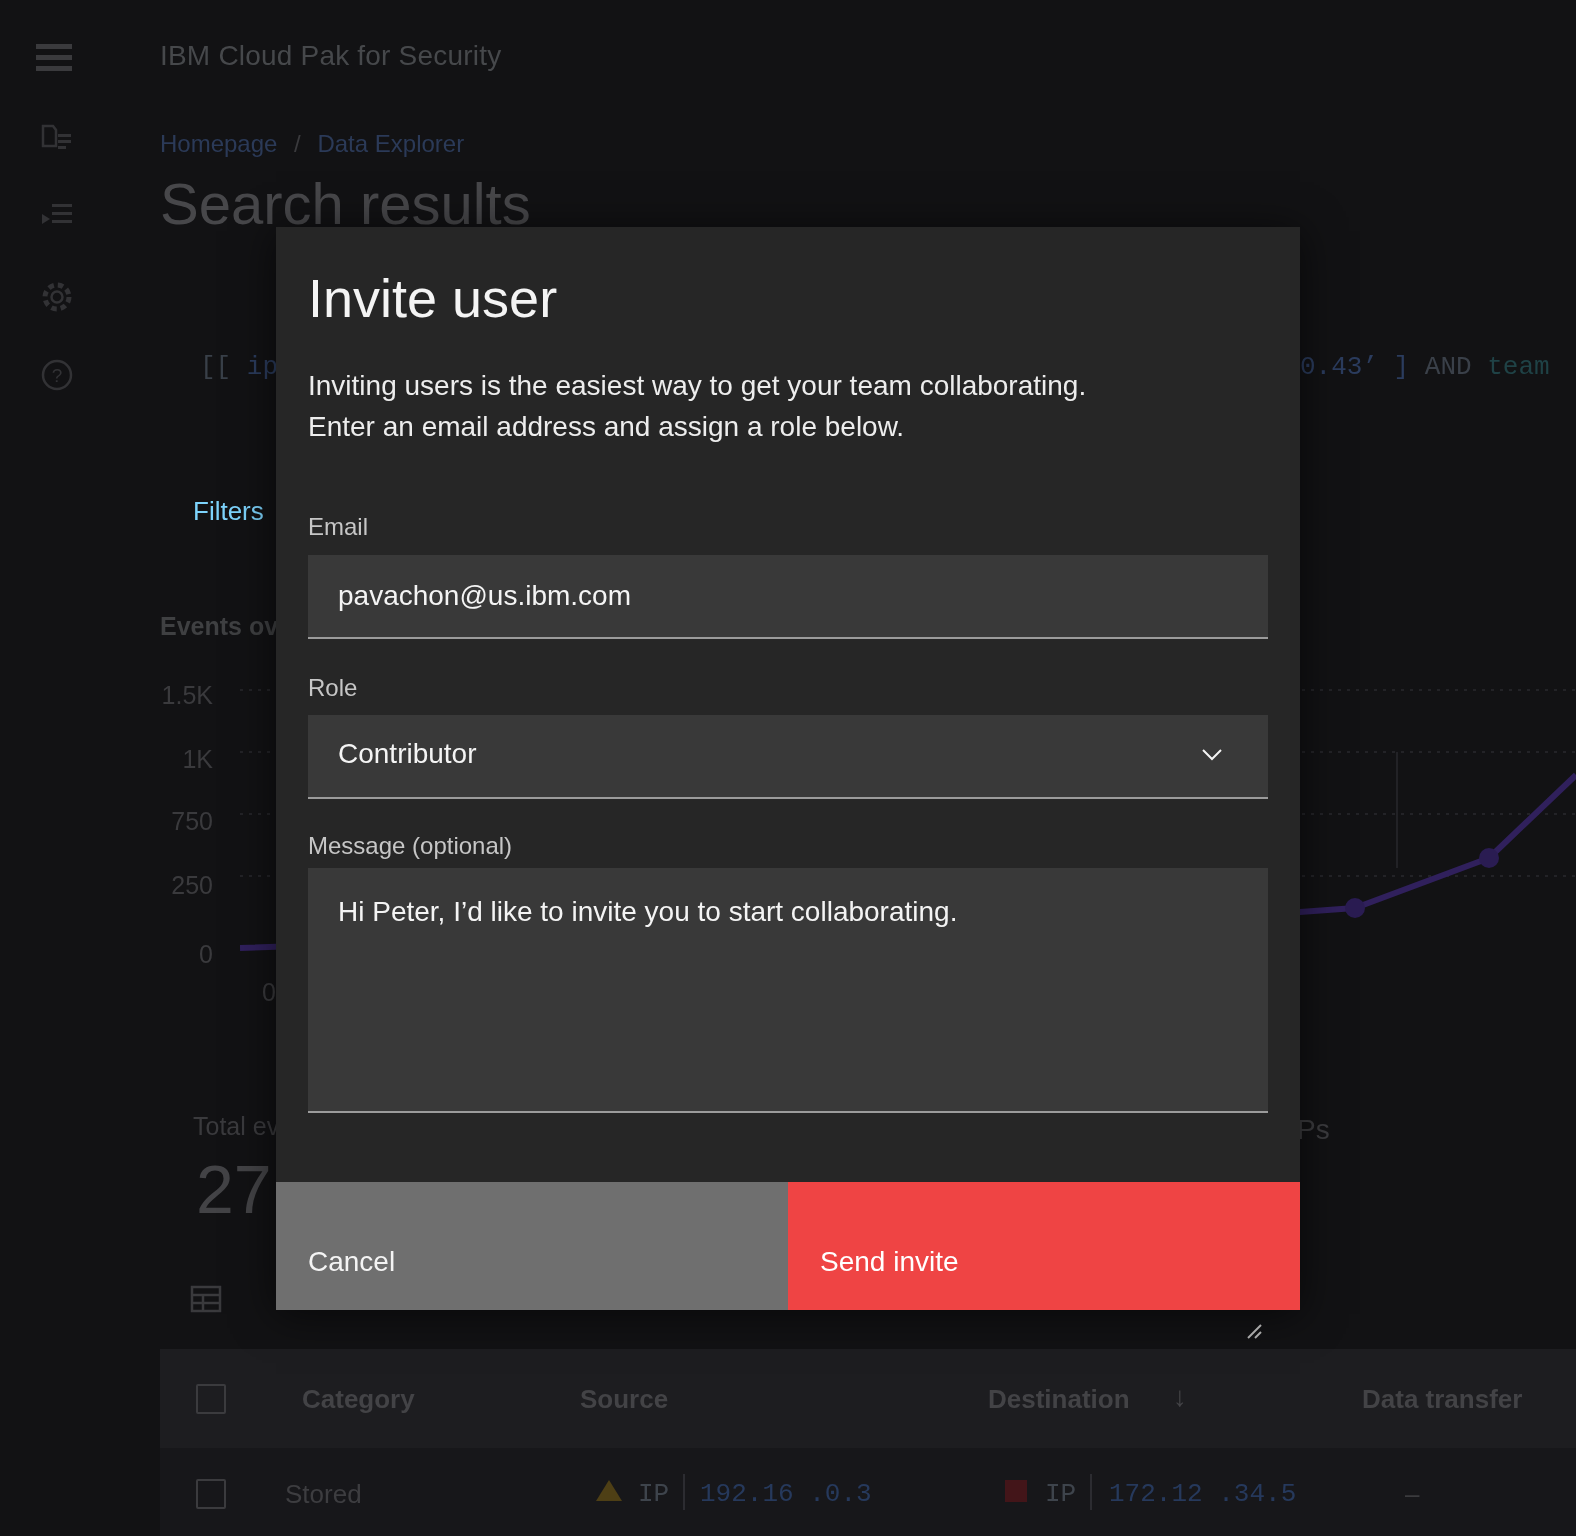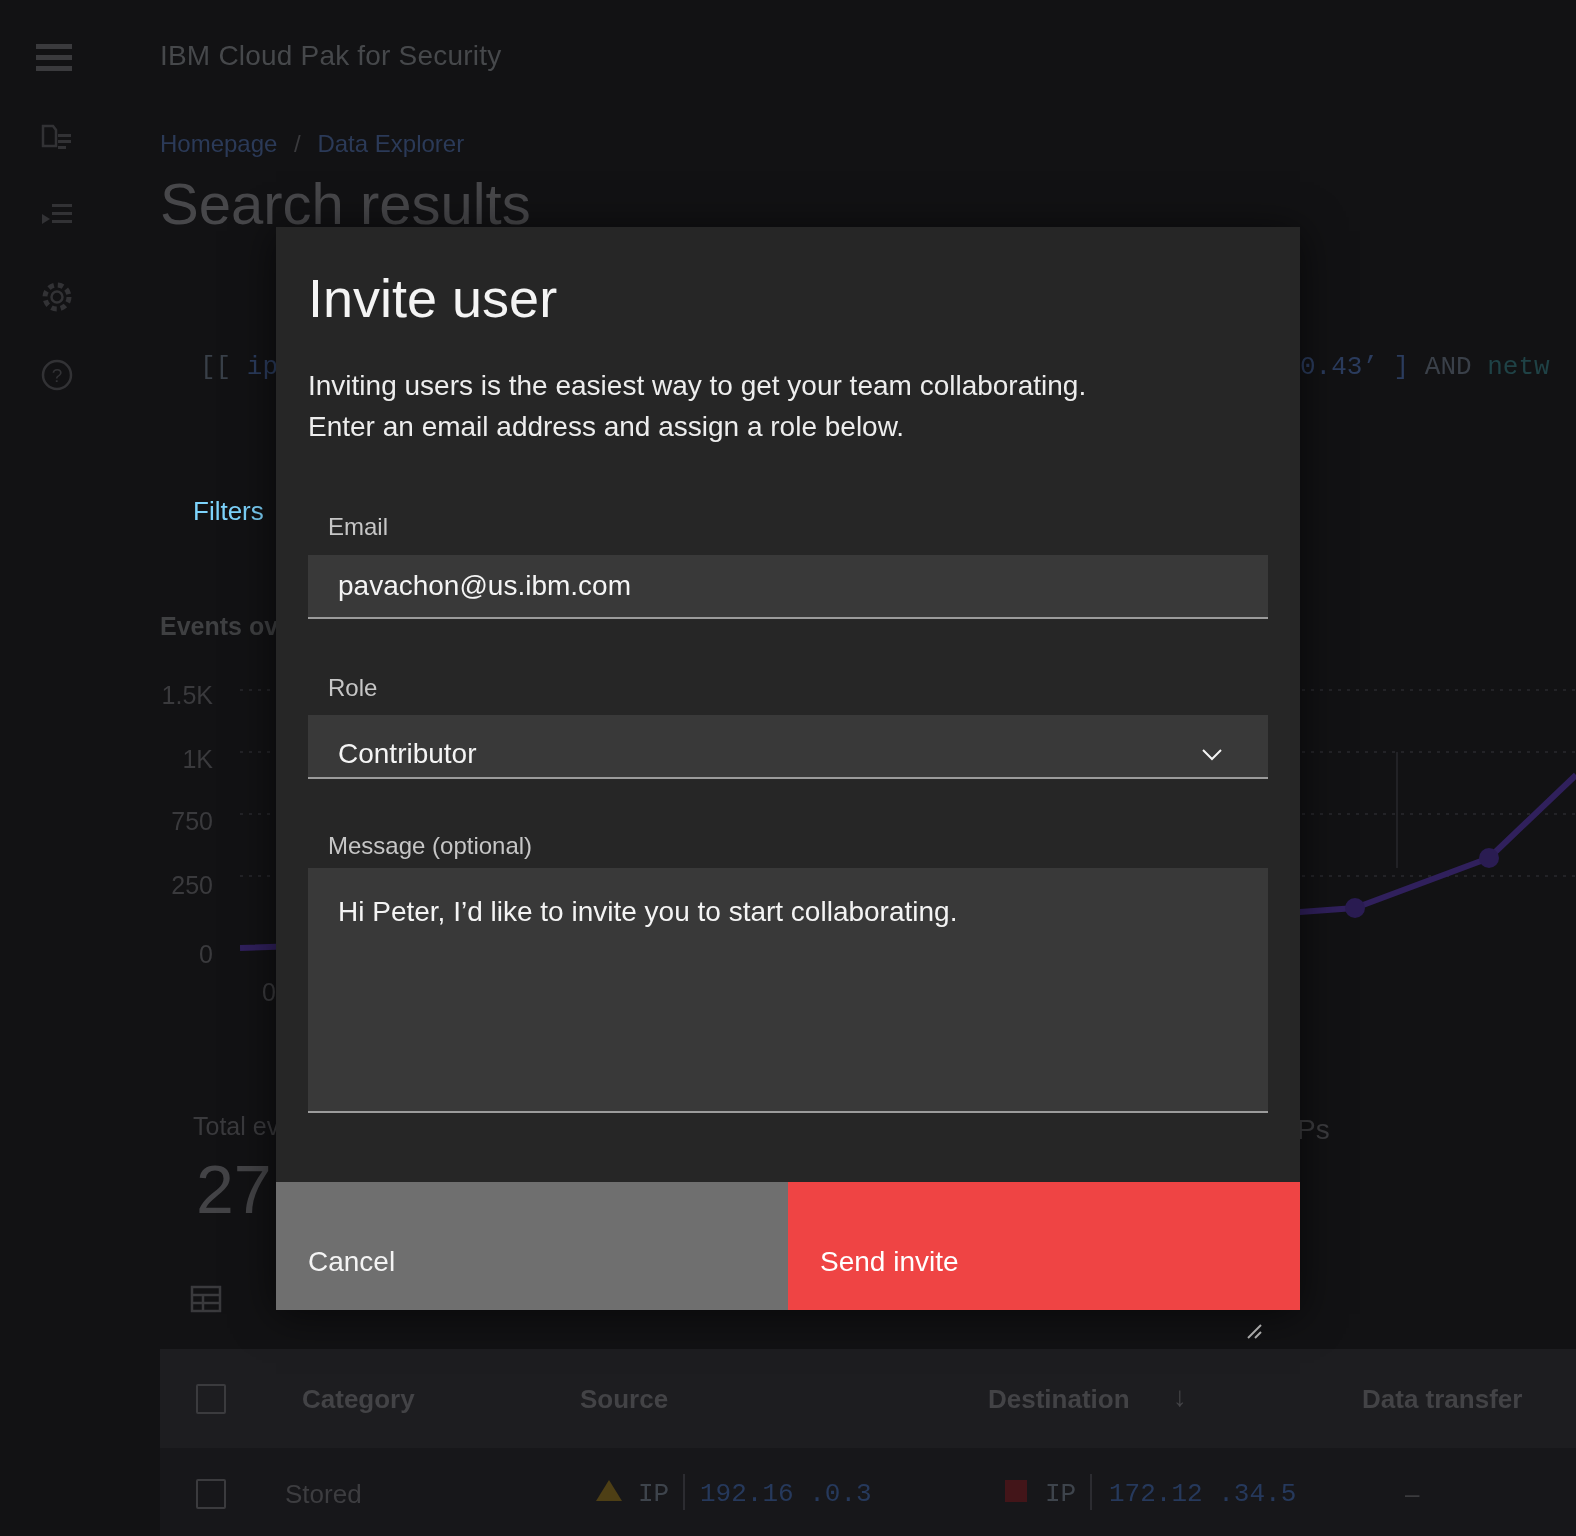--- a/index.html
+++ b/index.html
@@ -39,22 +39,22 @@
   .sort-glyph{top:1381px;left:1173px;font-size:28px;color:#434346;}
   .dash{top:1479px;left:1405px;font-size:26px;color:#3b3b3e;}
 
   .nav-ico{left:40px;width:34px;height:34px;color:#323235;}
 
   
   .modal{position:absolute;left:276px;top:227px;width:1024px;height:1083px;
          background:#262626;box-shadow:0 4px 40px rgba(0,0,0,.6);}
   .m-title{left:32px;top:40px;font-size:54px;font-weight:300;color:#f4f4f4;}
   .m-desc{left:32px;top:138px;font-size:28px;line-height:41px;color:#ededed;}
-  .m-label{left:32px;font-size:24px;color:#c6c6c6;margin-left:20px;}
-  .field{left:32px;width:960px;height:64px;background:#393939;border:none;
+  .m-label{left:32px;font-size:24px;color:#c6c6c6;}
+  .field{left:32px;width:960px;height:84px;background:#393939;border:none;
          border-bottom:2px solid #9b9b9b;box-sizing:border-box;color:#f4f4f4;
          font-size:28px;font-family:"Liberation Sans",sans-serif;}
   input.field{padding:0 0 0 30px;outline:none;}
   .select{line-height:78px;padding-left:30px;cursor:pointer;}
   .chev{position:absolute;right:44px;top:32px;}
   textarea.field{height:245px;padding:26px 30px;resize:none;outline:none;line-height:36px;}
   .resize-grip{position:absolute;right:38px;top:868px;margin-top:228px;left:auto;}
   .m-footer{position:absolute;left:0;top:955px;width:960px;height:128px;display:flex;}
   .btn{flex:0 0 512px;height:128px;border:none;text-align:left;cursor:pointer;
        font-family:"Liberation Sans",sans-serif;font-size:28px;
@@ -107,21 +107,21 @@
     </div>
     <div class="abs h1">Search results</div>
 
     <div class="abs query-left mono">
       <span class="q-gray">[[</span>
       <span class="q-blue">ip</span>
     </div>
     <div class="abs query-right mono">
       <span class="q-blue">0.43’ ]</span>
       <span class="q-op">AND</span>
-      <span class="q-teal">netw</span>
+      <span class="q-teal">team</span>
     </div>
 
     <div class="abs filters">Filters</div>
 
     <div class="abs chart-h">Events ov</div>
     <div class="abs ytick" style="top:681px">1.5K</div>
     <div class="abs ytick" style="top:745px">1K</div>
     <div class="abs ytick" style="top:807px">750</div>
     <div class="abs ytick" style="top:871px">250</div>
     <div class="abs ytick" style="top:940px">0</div>

